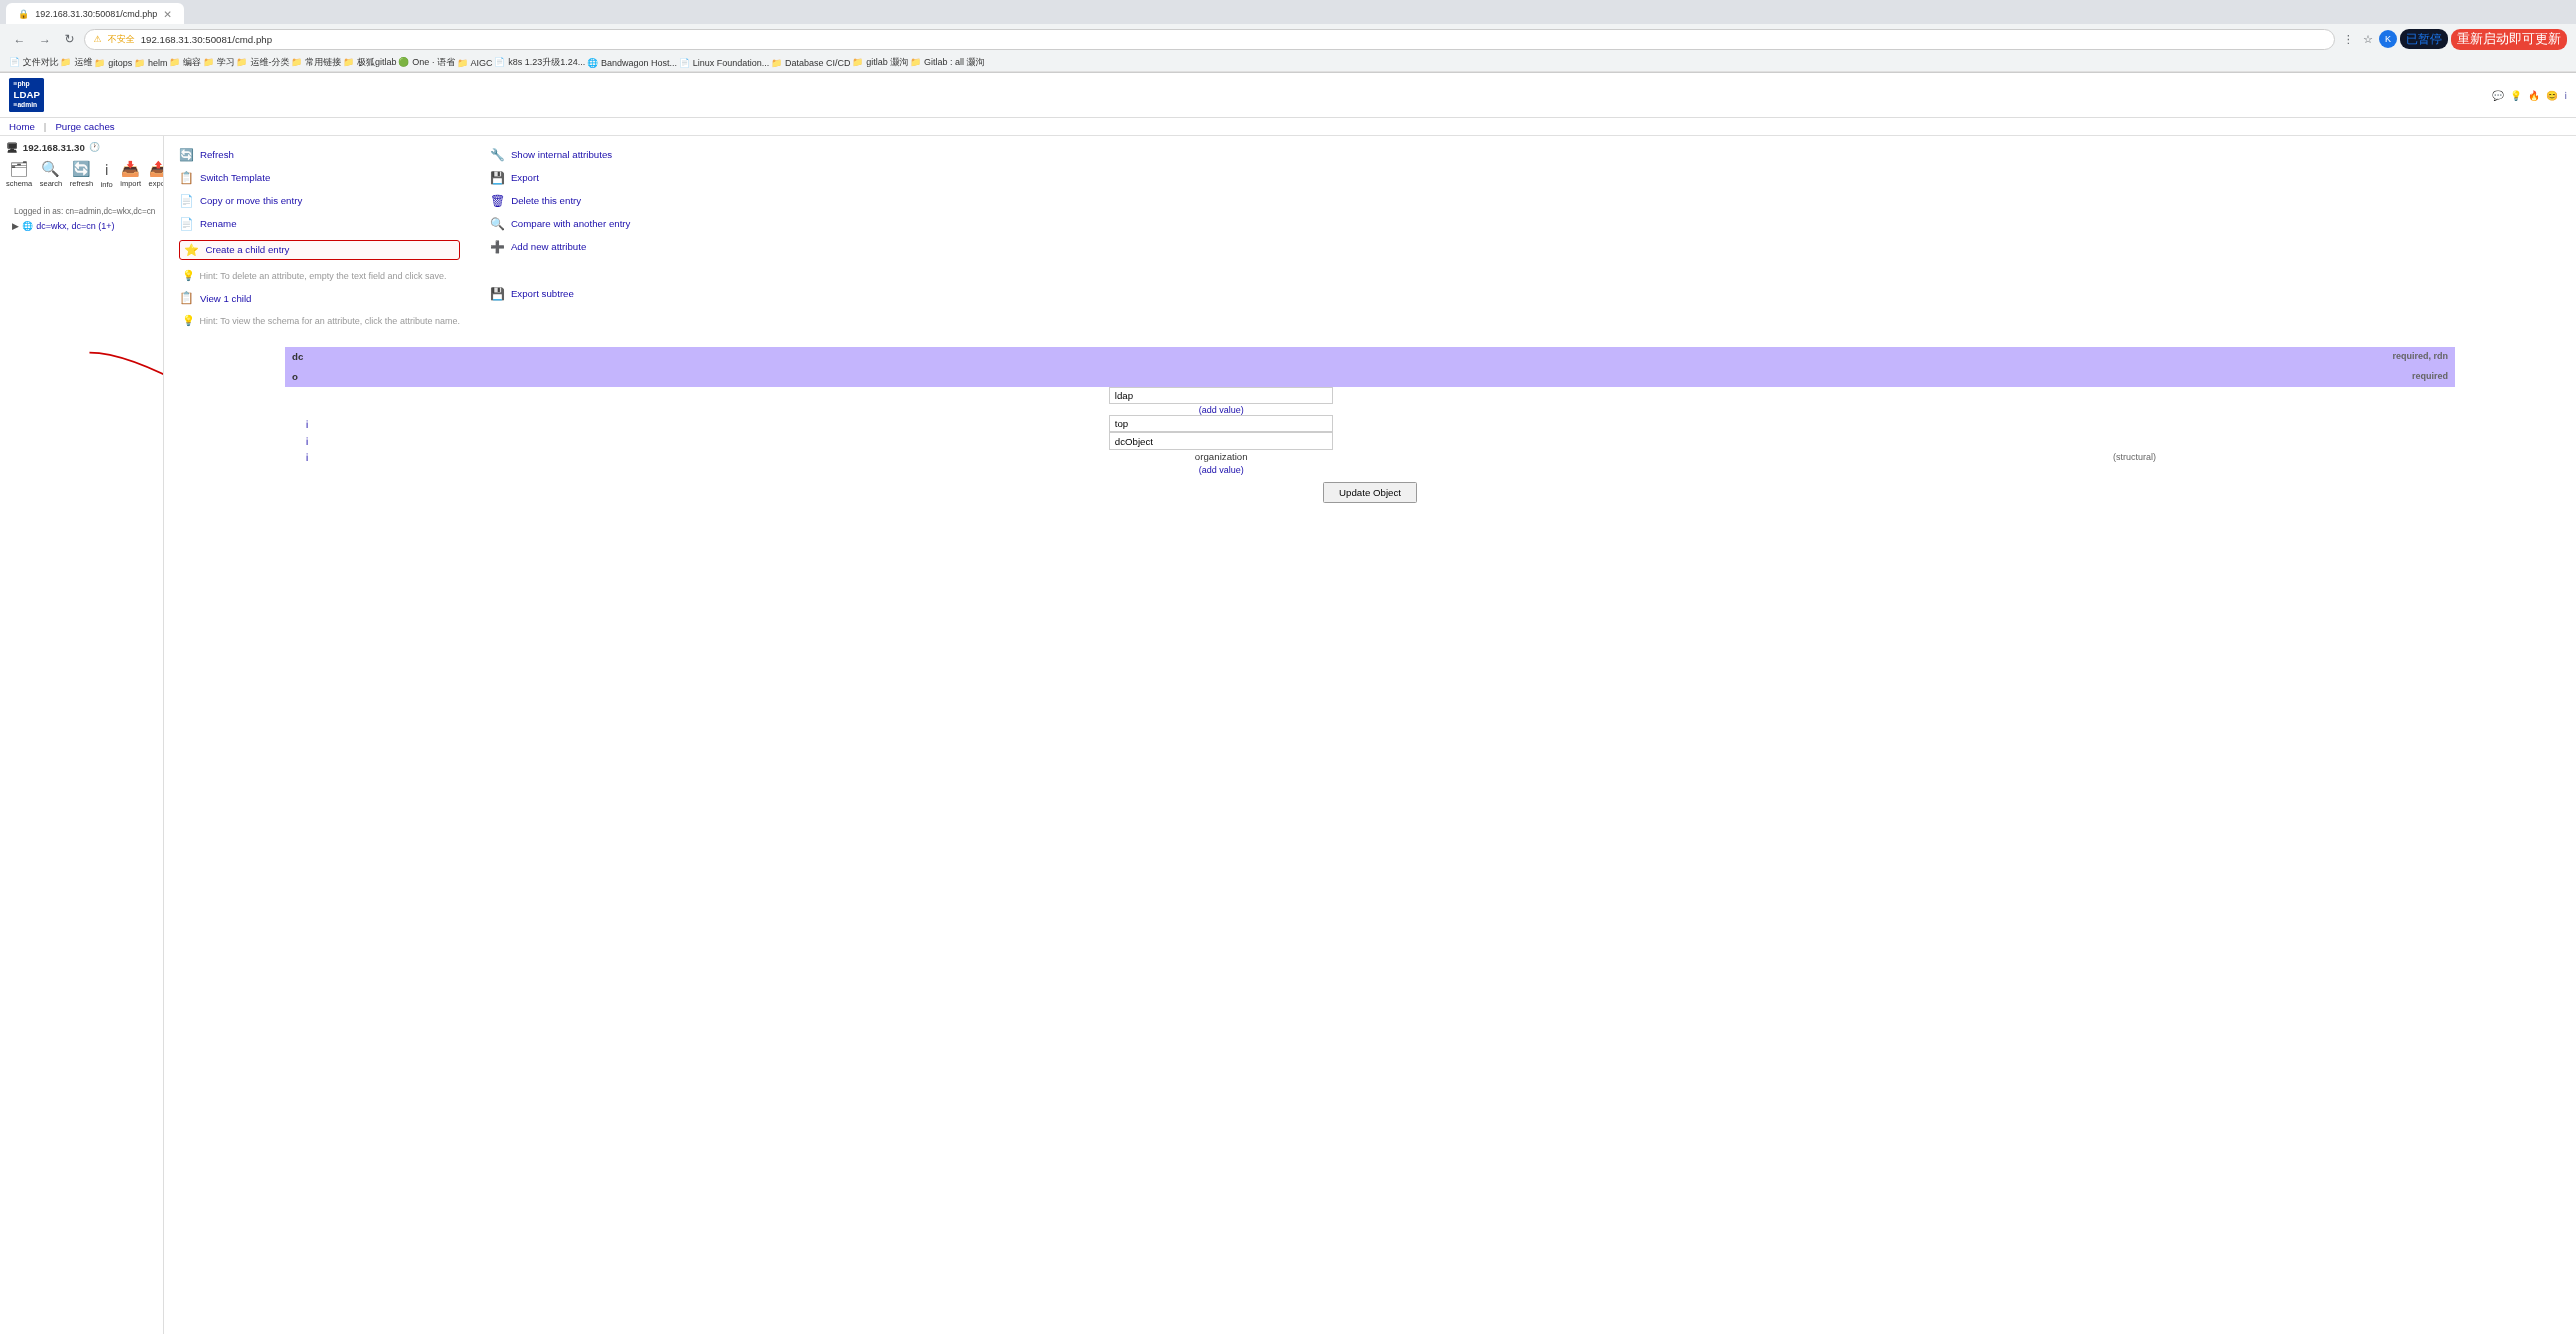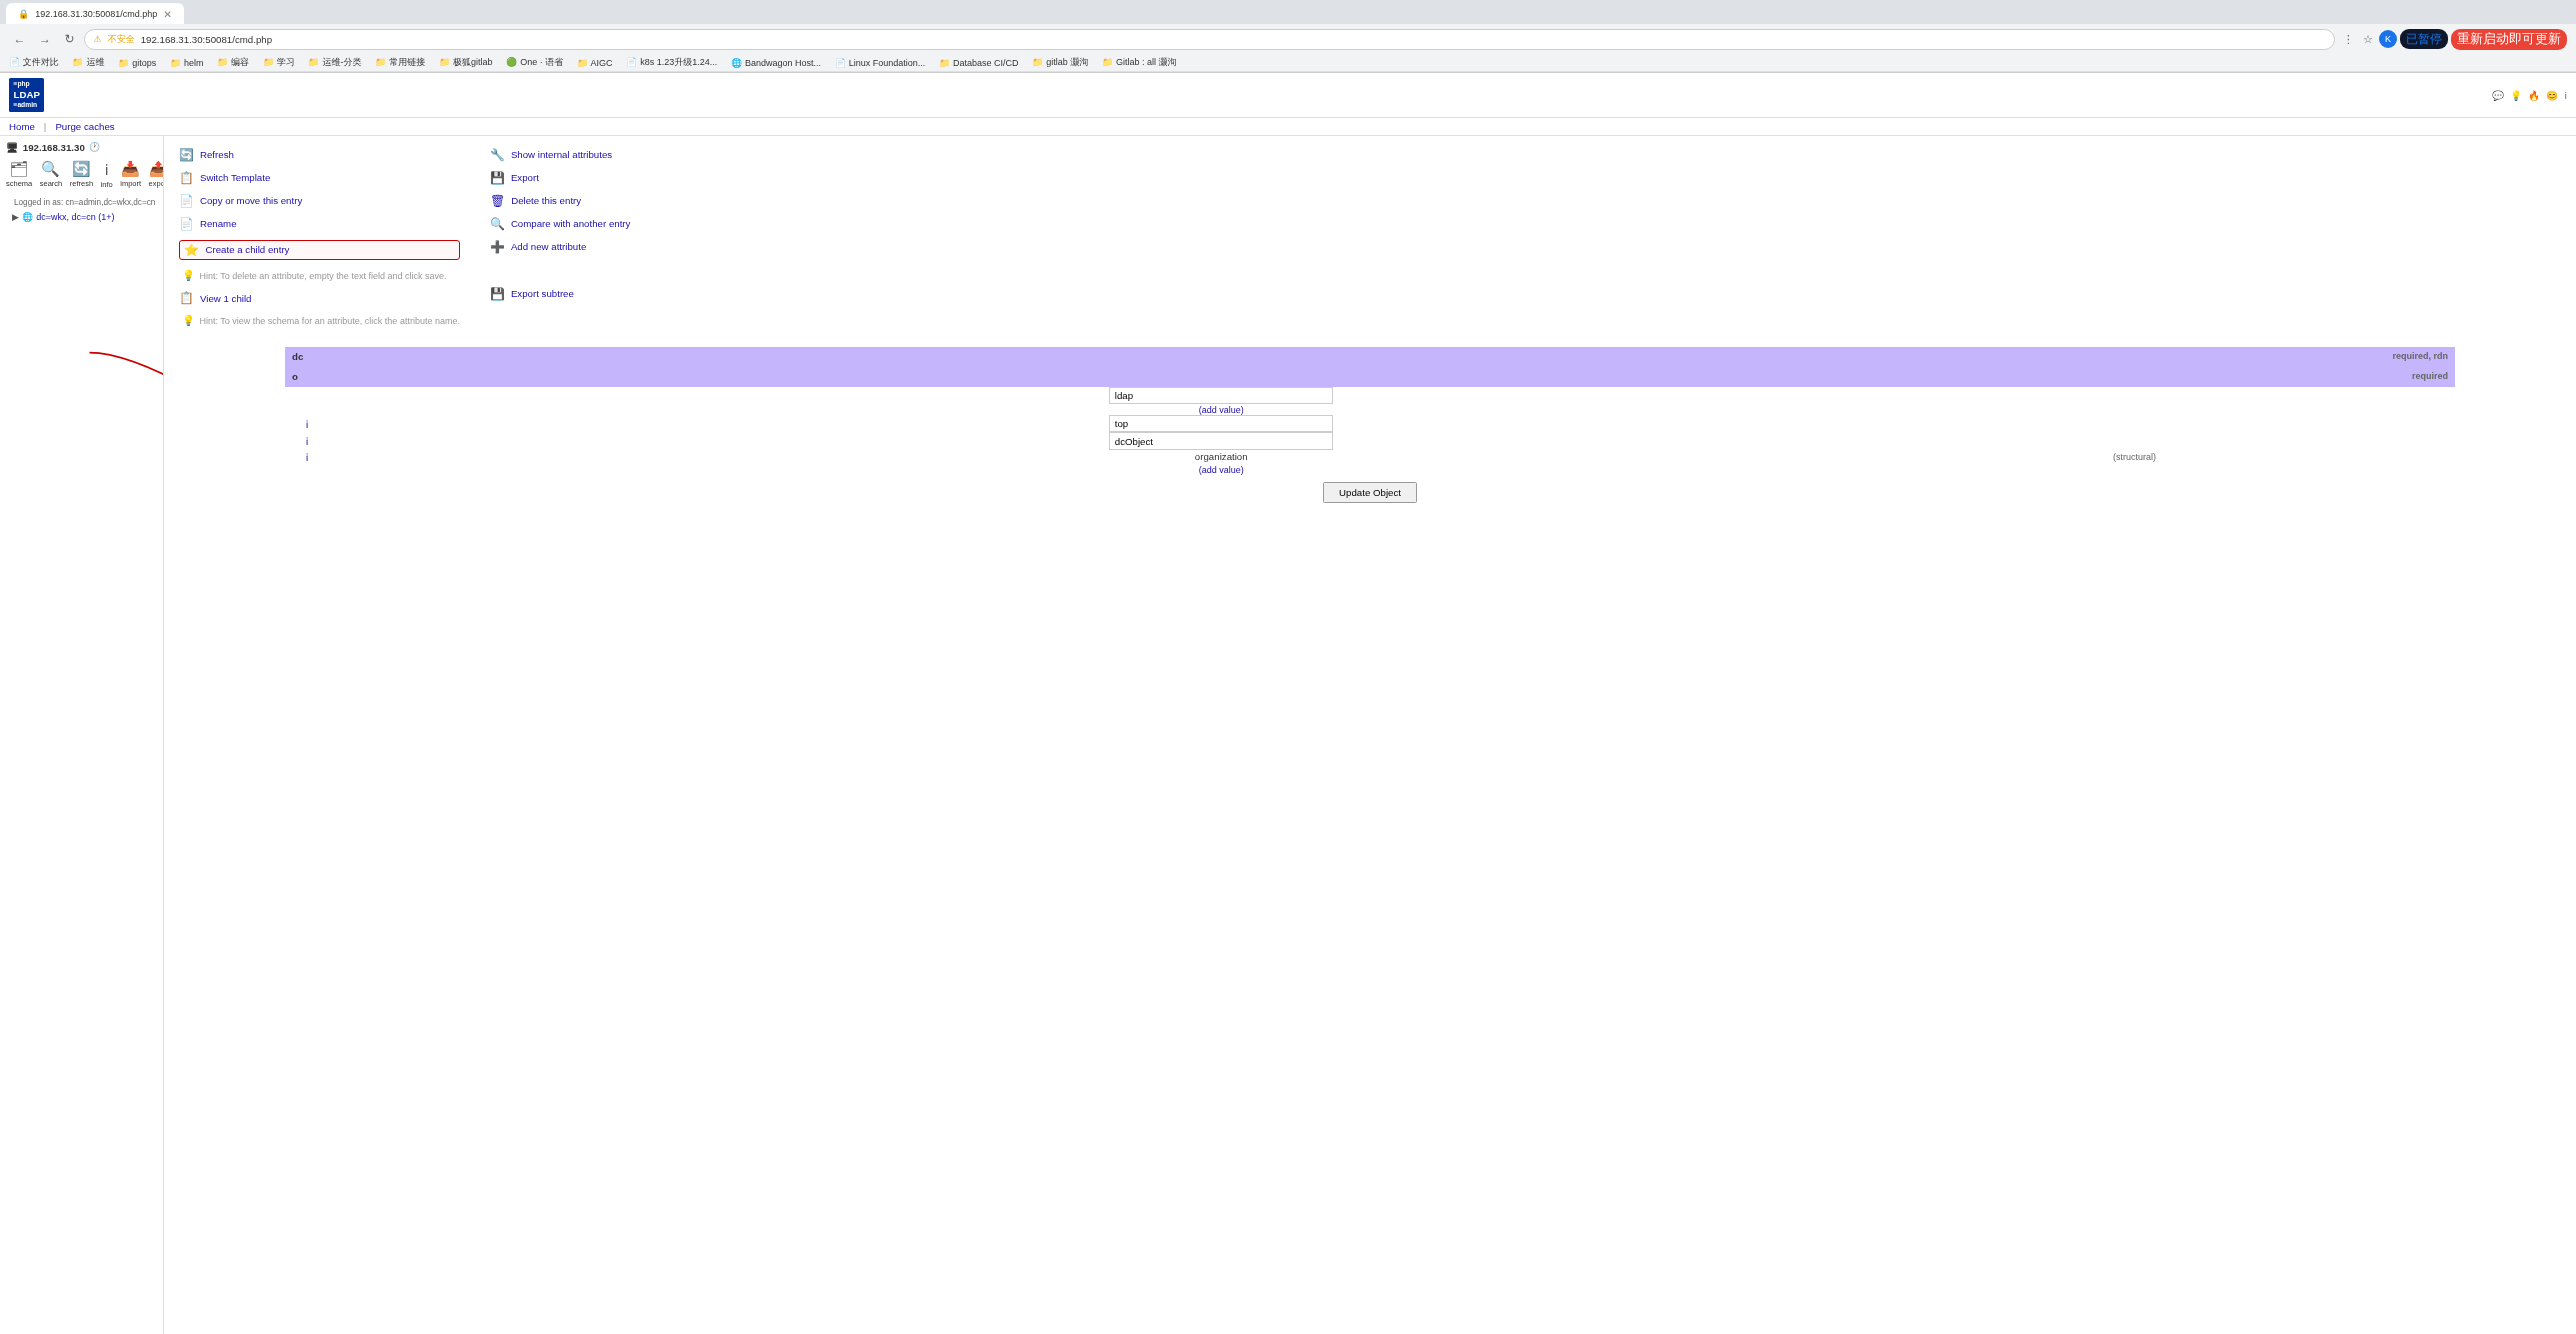--- a/index.html
+++ b/index.html
@@ -12,21 +12,21 @@
     .browser-tab .tab-close { color: #888; cursor: pointer; font-size: 10.4px; }
     .browser-toolbar { display: flex; align-items: center; gap: 4.5px; padding: 4.5px 9px; background: #f1f3f4; }
     .nav-btn { background: none; border: none; cursor: pointer; color: #5f6368; font-size: 12px; padding: 3px 4.5px; border-radius: 50%; }
     .address-bar { flex: 1; display: flex; align-items: center; background: #fff; border: 0.7px solid #ccc; border-radius: 15px; padding: 3px 9px; gap: 6px; font-size: 9.7px; }
     .address-bar .lock-icon { color: #e8a000; font-size: 9px; }
     .address-bar .url { flex: 1; color: #333; }
     .browser-actions { display: flex; gap: 3px; align-items: center; }
     .browser-action-btn { background: none; border: none; cursor: pointer; color: #5f6368; font-size: 11.2px; padding: 3px; border-radius: 50%; }
 
     
-    .bookmarks-bar { background: #f1f3f4; border-bottom: 0.7px solid #e0e0e0; padding: 2.2px 9px; display: flex; align-items: center; gap: 14px; font-size: 9px; overflow: hidden; }
+    .bookmarks-bar { background: #f1f3f4; border-bottom: 0.7px solid #e0e0e0; padding: 2.2px 9px; display: flex; align-items: center; gap: 2px; font-size: 9px; overflow: hidden; }
     .bookmark-item { display: flex; align-items: center; gap: 2.2px; cursor: pointer; white-space: nowrap; color: #333; }
 
     
     .app { display: flex; flex-direction: column; height: calc(100vh - 67px); }
 
     
     .app-header { background: #fff; border-bottom: 0.7px solid #e0e0e0; padding: 3px 9px; display: flex; align-items: center; gap: 9px; font-size: 9.7px; }
     .app-header a { color: #1a0dab; text-decoration: none; }
     .separator { color: #999; }
 
@@ -182,21 +182,21 @@
           <span class="sidebar-icon">📥</span>
           <span>import</span>
         </div>
         <div class="sidebar-icon-item">
           <span class="sidebar-icon">📤</span>
           <span>export</span>
         </div>
 
       </div>
 
-      <div class="sidebar-logged-in" style="margin-top:9px;padding-left:8px;">Logged in as: cn=admin,dc=wkx,dc=cn</div>
+      <div class="sidebar-logged-in" style="margin-top:18px;padding-left:8px;">Logged in as: cn=admin,dc=wkx,dc=cn</div>
 
       <div style="margin-top:4.5px;">
         <div class="tree-item">
           <span class="tree-toggle">▶</span>
           <span>🌐</span>
           <span>dc=wkx, dc=cn (1+)</span>
         </div>
       </div>
 
       <svg class="arrow-svg" width="149" height="60" viewBox="0 0 200 80">

